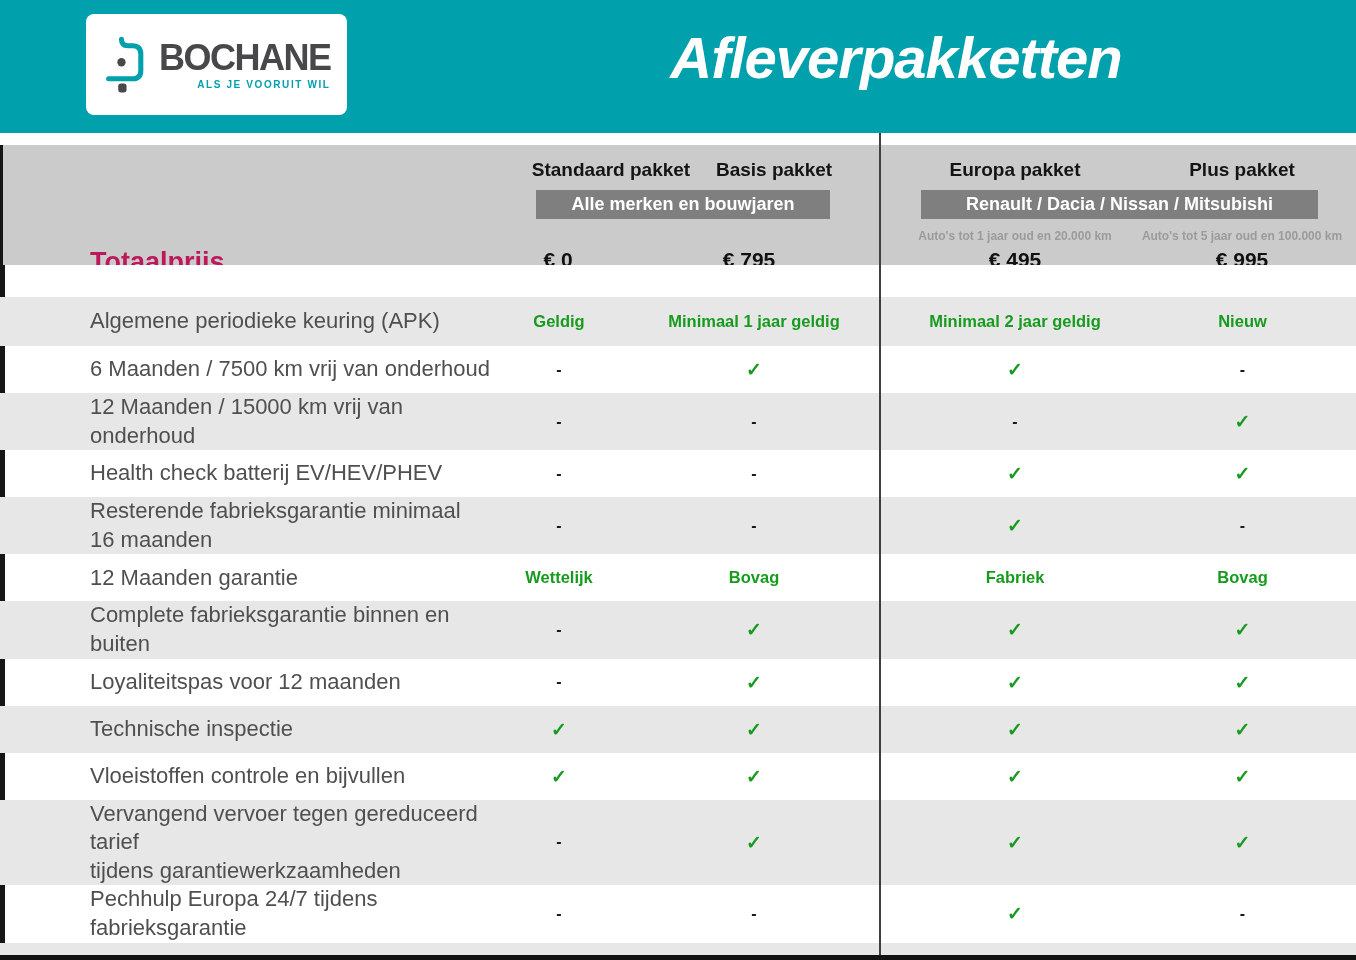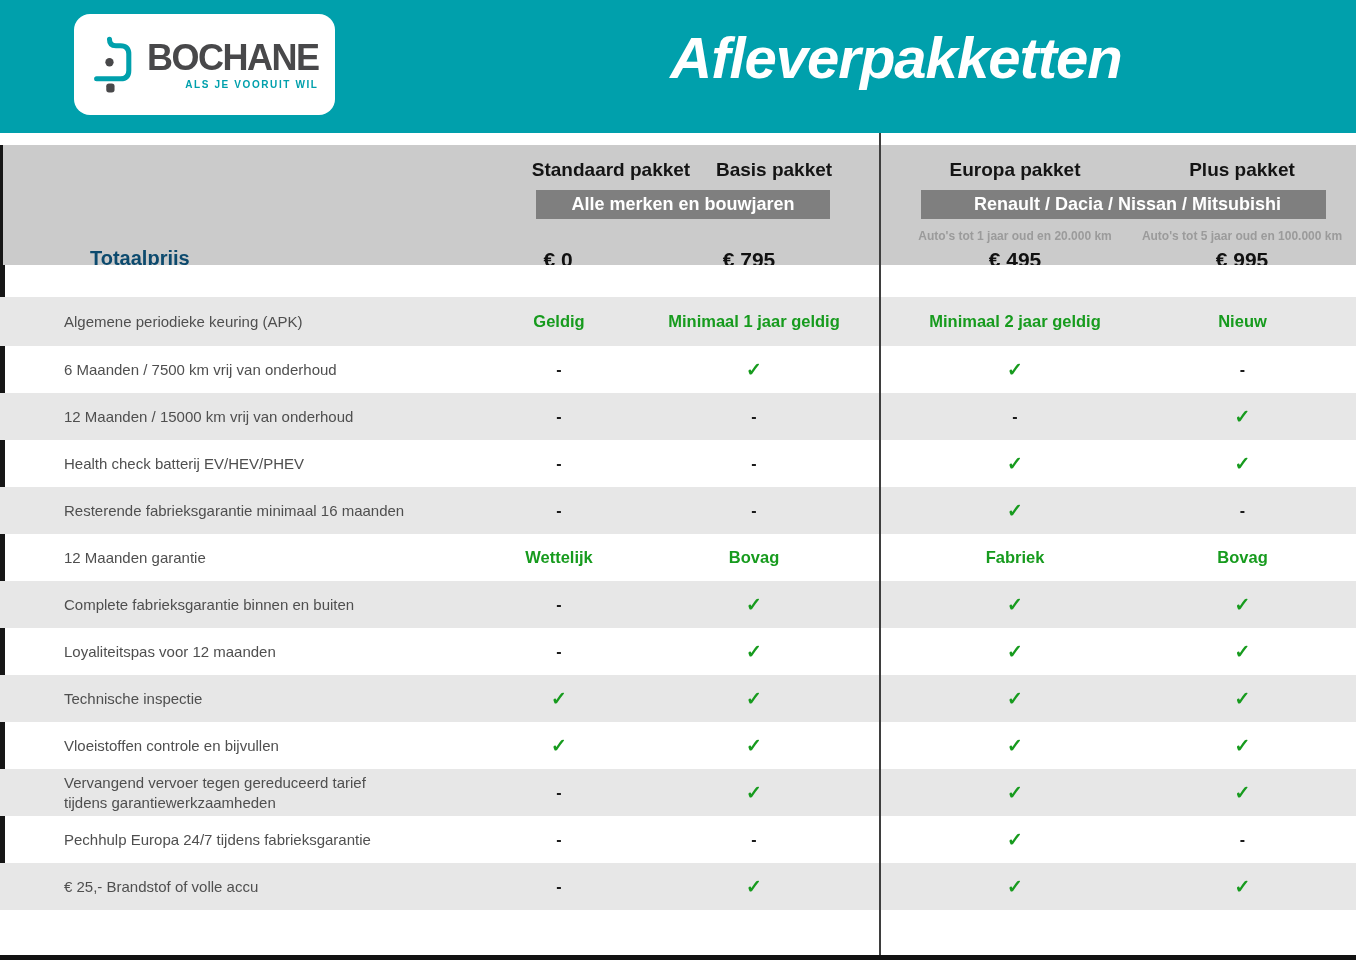--- a/index.html
+++ b/index.html
@@ -1,57 +1,57 @@
 <!DOCTYPE html>
 <html lang="nl" style="--teal: #00A0AC; --green: #179B1E; --band_gray: #7F7F7F; --header_gray: #CBCBCB; --row_gray: #E7E7E7;"><head>
 <meta charset="utf-8">
 <style>
   html,body{margin:0;padding:0;background:#fff;}
   .page{position:relative;width:1356px;height:960px;background:#fff;overflow:hidden;
         font-family:"Liberation Sans",sans-serif;}
 
   
   .topbar{position:absolute;left:0;top:0;width:1356px;height:133px;background:var(--teal,#00A0AC);}
-  .logo-card{position:absolute;left:74px;top:14px;width:261px;height:101px;background:#fff;
-             border-radius:16px;display:flex;align-items:center;box-sizing:border-box;
+  .logo-card{position:absolute;left:86px;top:14px;width:261px;height:101px;background:#fff;
+             border-radius:8px;display:flex;align-items:center;box-sizing:border-box;
              padding:0 16px 0 18px;gap:9px;}
   .logo-icon{flex:0 0 auto;}
   .logo-text{display:flex;flex-direction:column;align-items:flex-end;}
   .brand{font-size:36px;font-weight:bold;color:#48484A;letter-spacing:-1.5px;line-height:1;}
   .tagline{font-size:10px;font-weight:bold;color:var(--teal,#00A0AC);letter-spacing:1.6px;
            margin-top:3px;text-align:right;}
   .title{position:absolute;left:896px;top:24px;transform:translateX(-50%);margin:0;
          font-size:58px;font-weight:bold;color:#fff;letter-spacing:-1px;white-space:nowrap;font-style:italic;}
 
   
   .thead{position:absolute;left:0;top:145px;width:1356px;height:132px;background:var(--header_gray,#CBCBCB);}
   .thead::before{content:'';position:absolute;left:0;top:0;width:3px;height:100%;background:#161616;}
   .pkg{position:absolute;top:14px;transform:translateX(-50%);font-size:19px;font-weight:bold;
        color:#141414;white-space:nowrap;}
   .band{position:absolute;top:45px;height:29px;background:var(--band_gray,#7F7F7F);color:#fff;
         font-weight:bold;font-size:18px;text-align:center;line-height:29px;white-space:nowrap;}
   .band-left{left:536px;width:294px;}
-  .band-right{left:921px;width:397px;padding-left:8px;}
+  .band-right{left:921px;width:397px;}
   .caption{position:absolute;top:84px;transform:translateX(-50%);font-size:12px;font-weight:bold;
            color:#9B9B9B;white-space:nowrap;}
-  .total-label{position:absolute;left:90px;top:102px;font-size:20px;font-weight:bold;color:#0c4a6e;}
+  .total-label{position:absolute;left:90px;top:102px;font-size:27px;font-weight:bold;color:#be185d;}
   .price{position:absolute;top:103px;transform:translateX(-50%);font-size:21px;font-weight:bold;
          color:#111;white-space:nowrap;}
 
   
   .gap-row{position:absolute;left:0;top:265px;width:1356px;height:32px;background:#fff;}
   .gap-row::before{content:'';position:absolute;left:0;top:0;width:5px;height:100%;background:#161616;}
   #rows{position:absolute;left:0;top:297px;width:1356px;}
   .row{display:grid;grid-template-columns:490px 138px 252px 270px 185px 21px;min-height:47px;
        align-items:center;position:relative;}
   .row:first-child{min-height:49px;}
   .row.gray{background:var(--row_gray,#E7E7E7);}
   .row.white{background:#fff;}
   .row.white::before{content:'';position:absolute;left:0;top:0;width:5px;height:100%;background:#161616;}
-  .feat{padding-left:64px;font-size:15px;color:#4F4F4F;white-space:pre-line;line-height:1.3;}
+  .feat{padding-left:90px;font-size:22px;color:#4F4F4F;white-space:pre-line;line-height:1.3;}
   .val{text-align:center;}
   .val.check{color:var(--green,#179B1E);font-size:19px;font-weight:bold;}
   .val.dash{color:#1B1B1B;font-size:16px;font-weight:bold;}
   .val.gtext{color:var(--green,#179B1E);font-size:16.5px;font-weight:bold;}
 
   
   .divider-v{position:absolute;left:879px;top:133px;width:2px;height:822px;background:#3E3E3E;z-index:4;}
   .bottom-bar{position:absolute;left:0;top:955px;width:1356px;height:5px;background:#121212;}
 </style>
 </head>

